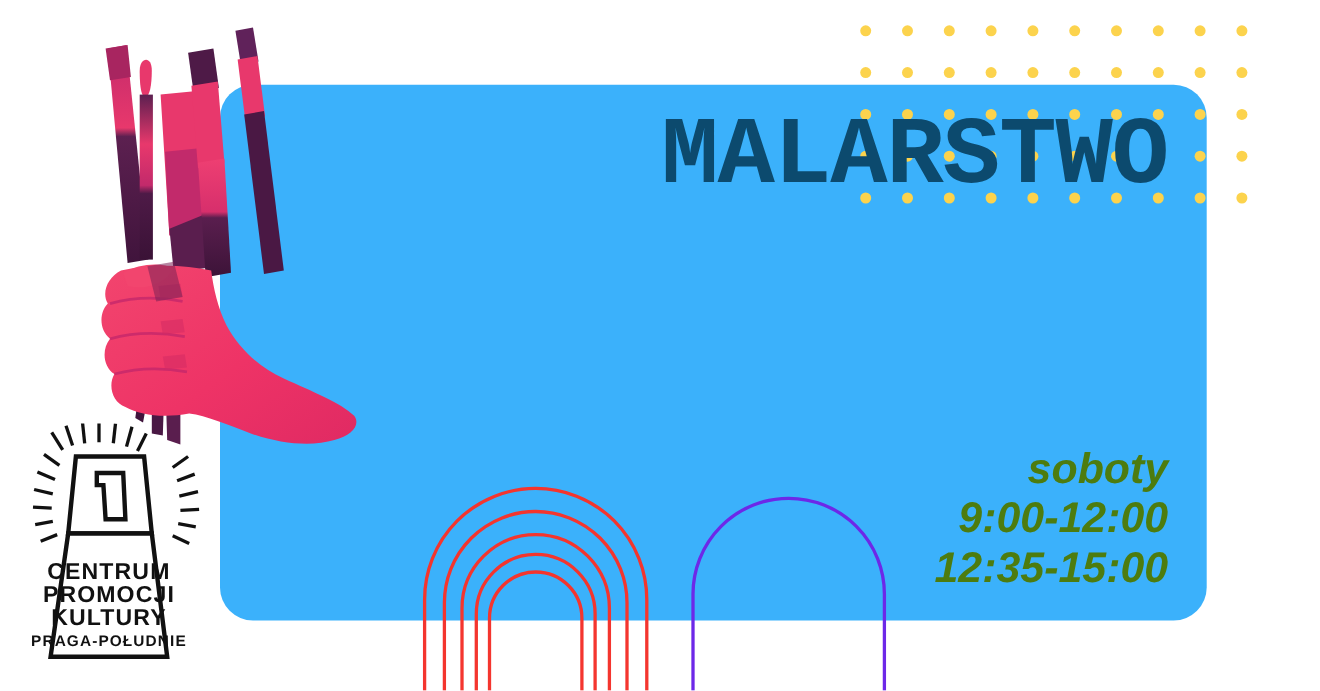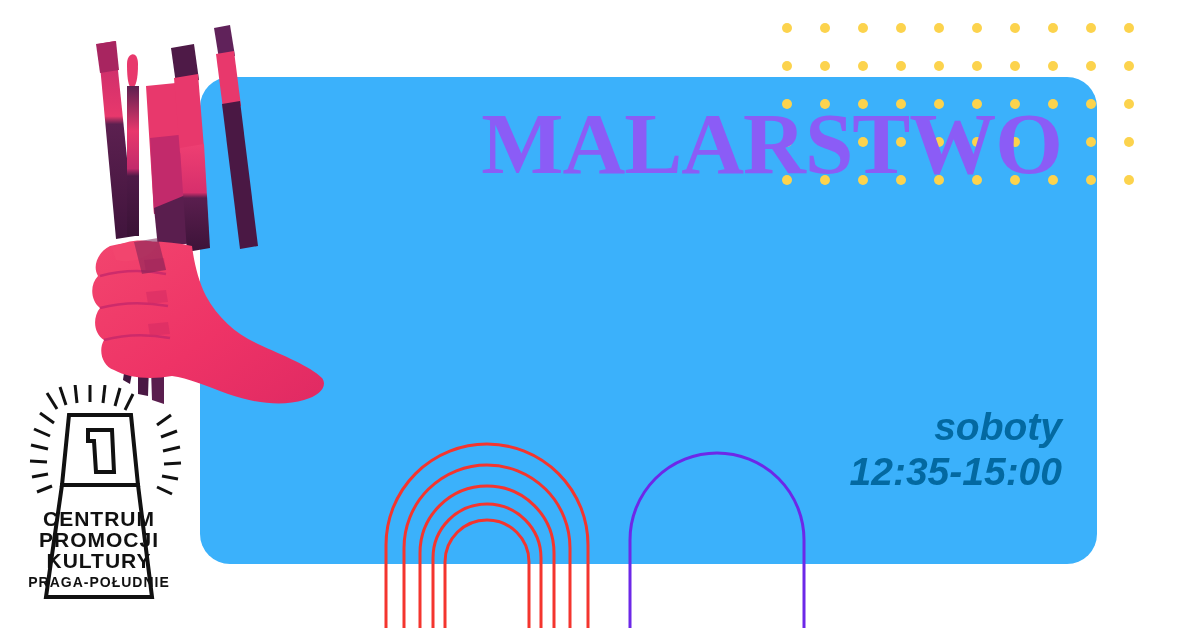--- a/index.html
+++ b/index.html
@@ -49,38 +49,38 @@
     pointer-events: none;
   }
 
   
   .headline {
     position: absolute;
     left: 300px;
     top: 96px;
     width: 762px;
     text-align: right;
-    color: #8b5cf6;
-    font-family: Liberation Serif, serif;
+    color: #0c4a6e;
+    font-family: Liberation Mono, monospace;
     font-weight: 700;
     font-size: 87px;
     line-height: 95px;
     letter-spacing: -1px;
     white-space: nowrap;
   }
   .headline .hl-line { display: block; }
 
   
   .schedule {
     position: absolute;
     left: 700px;
     top: 404px;
     width: 362px;
     text-align: right;
-    color: #0369a1;
+    color: #4d7c0f;
     font-family: "Liberation Sans", sans-serif;
     font-weight: 700;
     font-style: italic;
     font-size: 39px;
     line-height: 45px;
     white-space: nowrap;
   }
   .schedule span { display: block; }
 
   
@@ -187,20 +187,21 @@
       <circle cx="349" cy="160" r="5"></circle>
     </g>
   </svg>
 
   <div class="headline">
     <span class="hl-line">MALARSTWO</span>
   </div>
 
   <div class="schedule">
     <span>soboty</span>
+    <span>9:00-12:00</span>
     <span>12:35-15:00</span>
   </div>
 
   <svg class="hand-art" viewBox="0 0 270 420">
     <defs>
       <linearGradient id="gBrushA" x1="0" y1="0" x2="0" y2="1">
         <stop offset="0%" stop-color="#C22A6B"></stop>
         <stop offset="38%" stop-color="#E8386C"></stop>
         <stop offset="42%" stop-color="#5C2050"></stop>
         <stop offset="100%" stop-color="#40143C"></stop>

